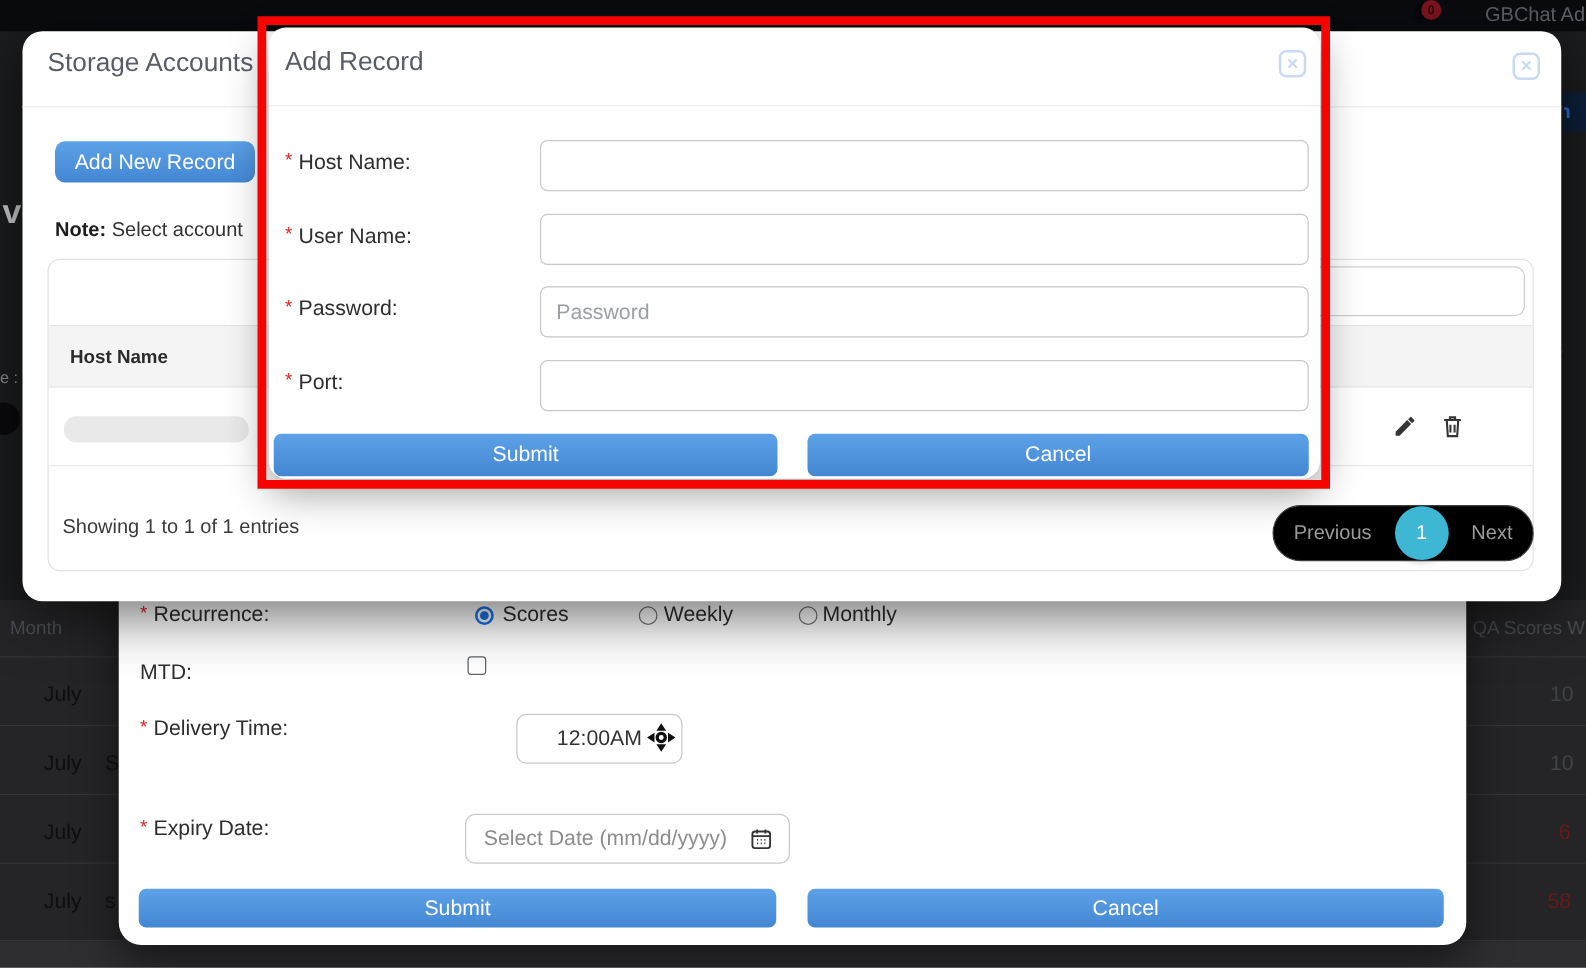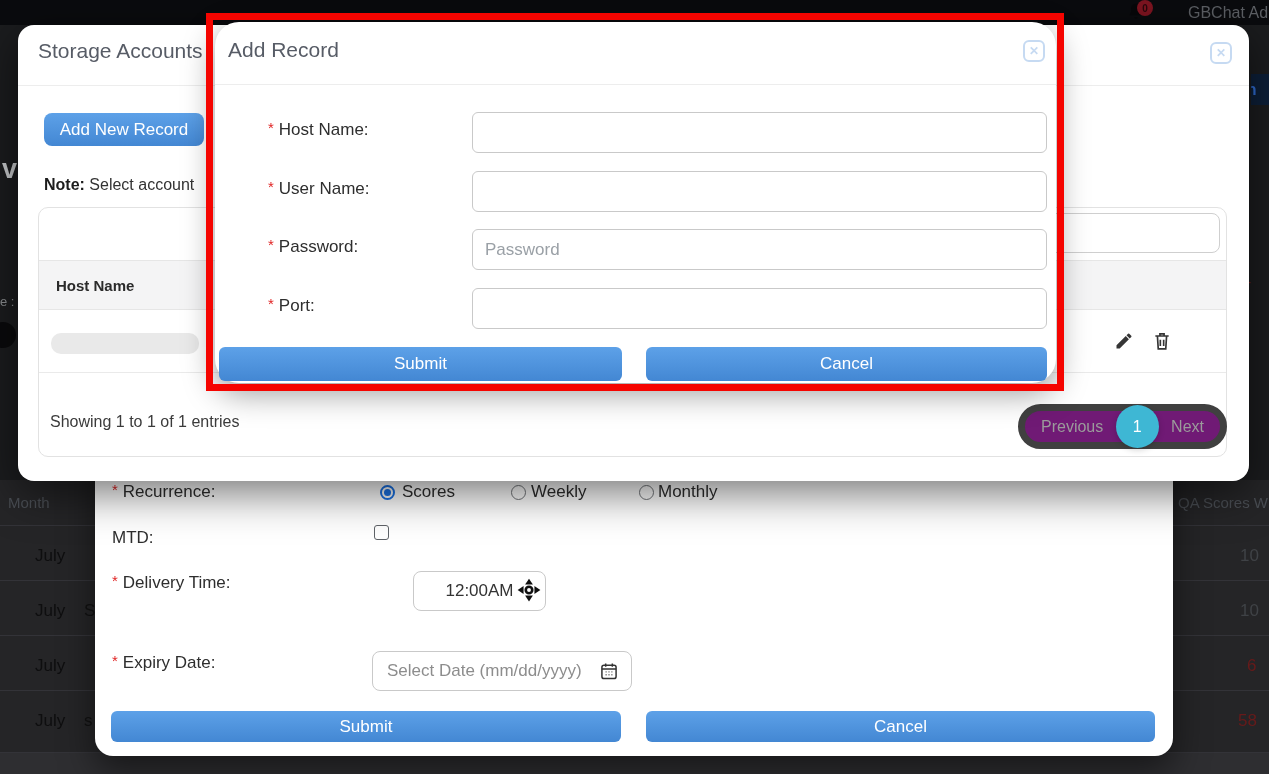--- a/index.html
+++ b/index.html
@@ -50,29 +50,29 @@
   .note { position:absolute; left:26px; top:151px; font-size:16px; color:#333; }
   .note b { color:#1d1d1d; }
   .card { position:absolute; left:20px; top:182px; width:1189px; height:250px; border:1px solid #e2e2e2; border-radius:10px; background:#fff; }
   .search-inp { position:absolute; left:832px; top:5px; width:349px; height:40px; border-radius:8px; border:1px solid #cfcfcf; }
   .thead { position:absolute; left:0; top:52px; width:100%; height:50px; background:#f4f4f5; border-top:1px solid #e6e6e6; border-bottom:1px solid #e6e6e6; }
   .th { position:absolute; top:0; height:50px; line-height:50px; font-size:15px; font-weight:bold; color:#2b2b2b; }
   .trow { position:absolute; left:0; top:103px; width:100%; height:62px; border-bottom:1px solid #eaeaea; background:#fff; }
   .pill { position:absolute; left:12px; top:22px; width:148px; height:21px; background:#e9e9e9; border-radius:10px; }
   .acticons { position:absolute; left:1020px; top:20px; width:167px; display:flex; justify-content:center; gap:18px; }
   .showing { position:absolute; left:20px; top:388px; font-size:16px; color:#3b3b3b;padding-left:12px; }
-  .pager { position:absolute; left:1000px; top:379px; width:209px; height:45px; border:7px solid #404040; border-radius:23px; background:#701a75; display:flex; align-items:center; justify-content:space-between; padding:0 16px; }
+  .pager { position:absolute; left:1000px; top:379px; width:209px; height:45px; border:1px solid #404040; border-radius:23px; background:#000000; display:flex; align-items:center; justify-content:space-between; padding:0 16px; }
   .pager .pv { font-size:16px; color:#9b9b9b; cursor:pointer; }
   .page-circle { width:43px; height:43px; border-radius:50%; background:#3eb7d4; color:#fff; font-size:16px; display:flex; align-items:center; justify-content:center; box-shadow:0 2px 6px rgba(0,0,0,.18); cursor:pointer; }
 
   
-  .addm { left:215px; top:22px; width:841px; height:361px; background:#fff; border-radius:24px; box-shadow:0 10px 32px rgba(0,0,0,.4); }
+  .addm { left:215px; top:22px; width:841px; height:361px; background:#fff; border-radius:14px; box-shadow:0 10px 32px rgba(0,0,0,.4); }
   .addm-divider { position:absolute; left:0; top:62px; width:100%; border-top:1px solid #ededed; }
   .arow { position:absolute; left:13px; width:819px; display:flex; }
-  .arow .lab { width:204px; padding-top:8px;margin-left:40px; }
+  .arow .lab { width:204px; padding-top:8px; }
   .arow .inp { flex:1; height:41px; }
   .abtn { position:absolute; top:325px; height:34px; }
 
   
   .hframe { left:206px; top:13px; width:858px; height:378px; border:7px solid #f50400; z-index:60; pointer-events:none; }
 
   
   .srow-label { position:absolute; left:17px; }
   .icon-btn { cursor:pointer; }
   .exp-input { position:absolute; left:277px; top:211px; width:260px; height:40px; border:1px solid #c9c9c9; border-radius:8px; display:flex; align-items:center; padding:0 12px 0 14px; cursor:text; }

